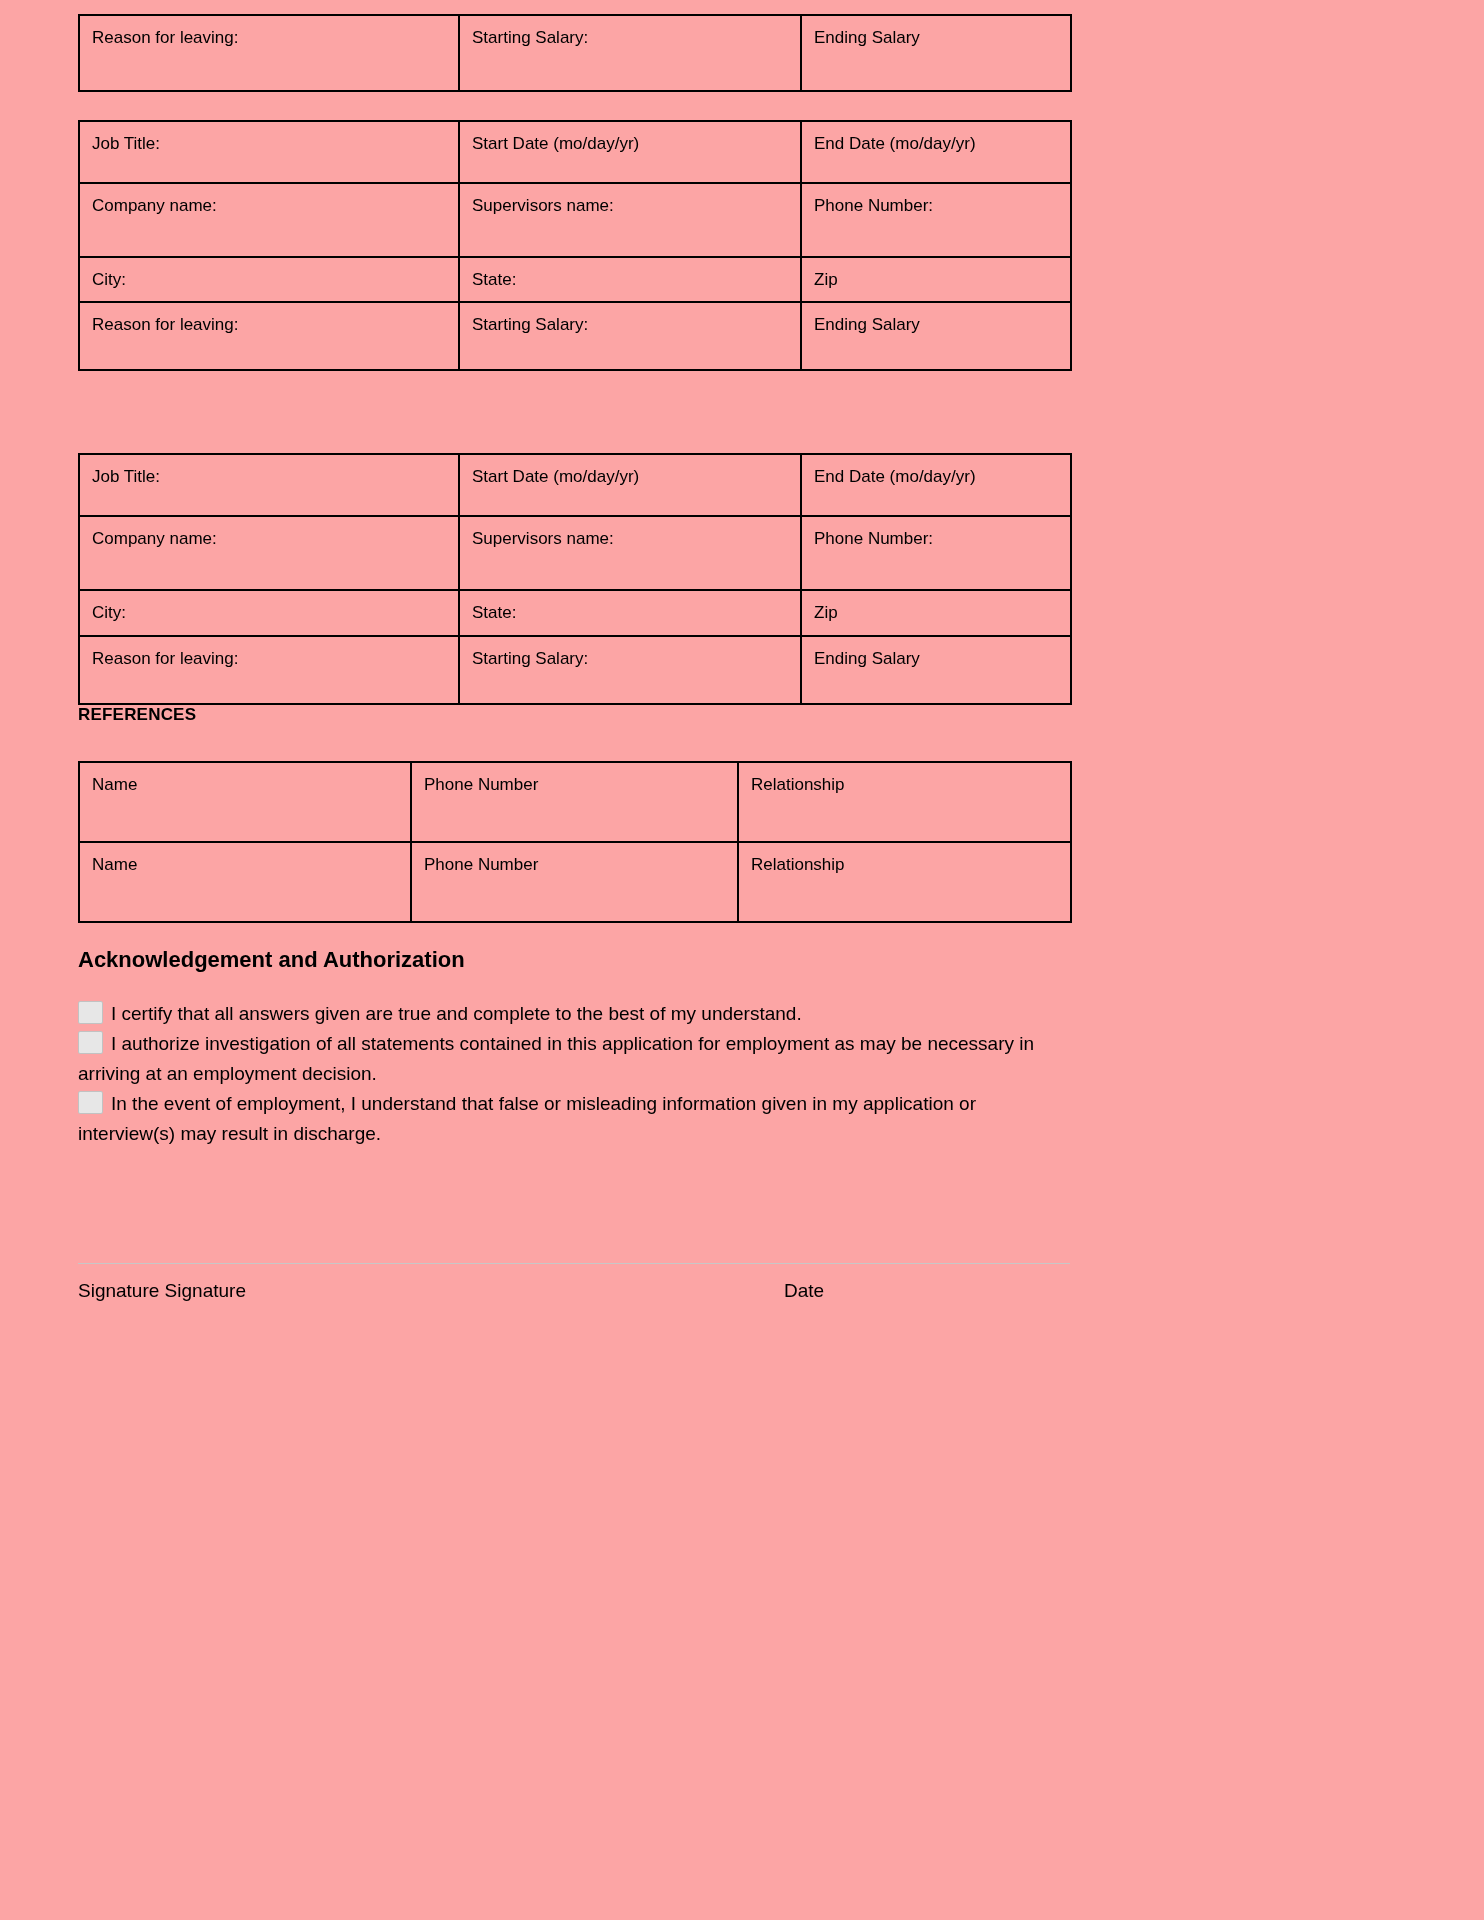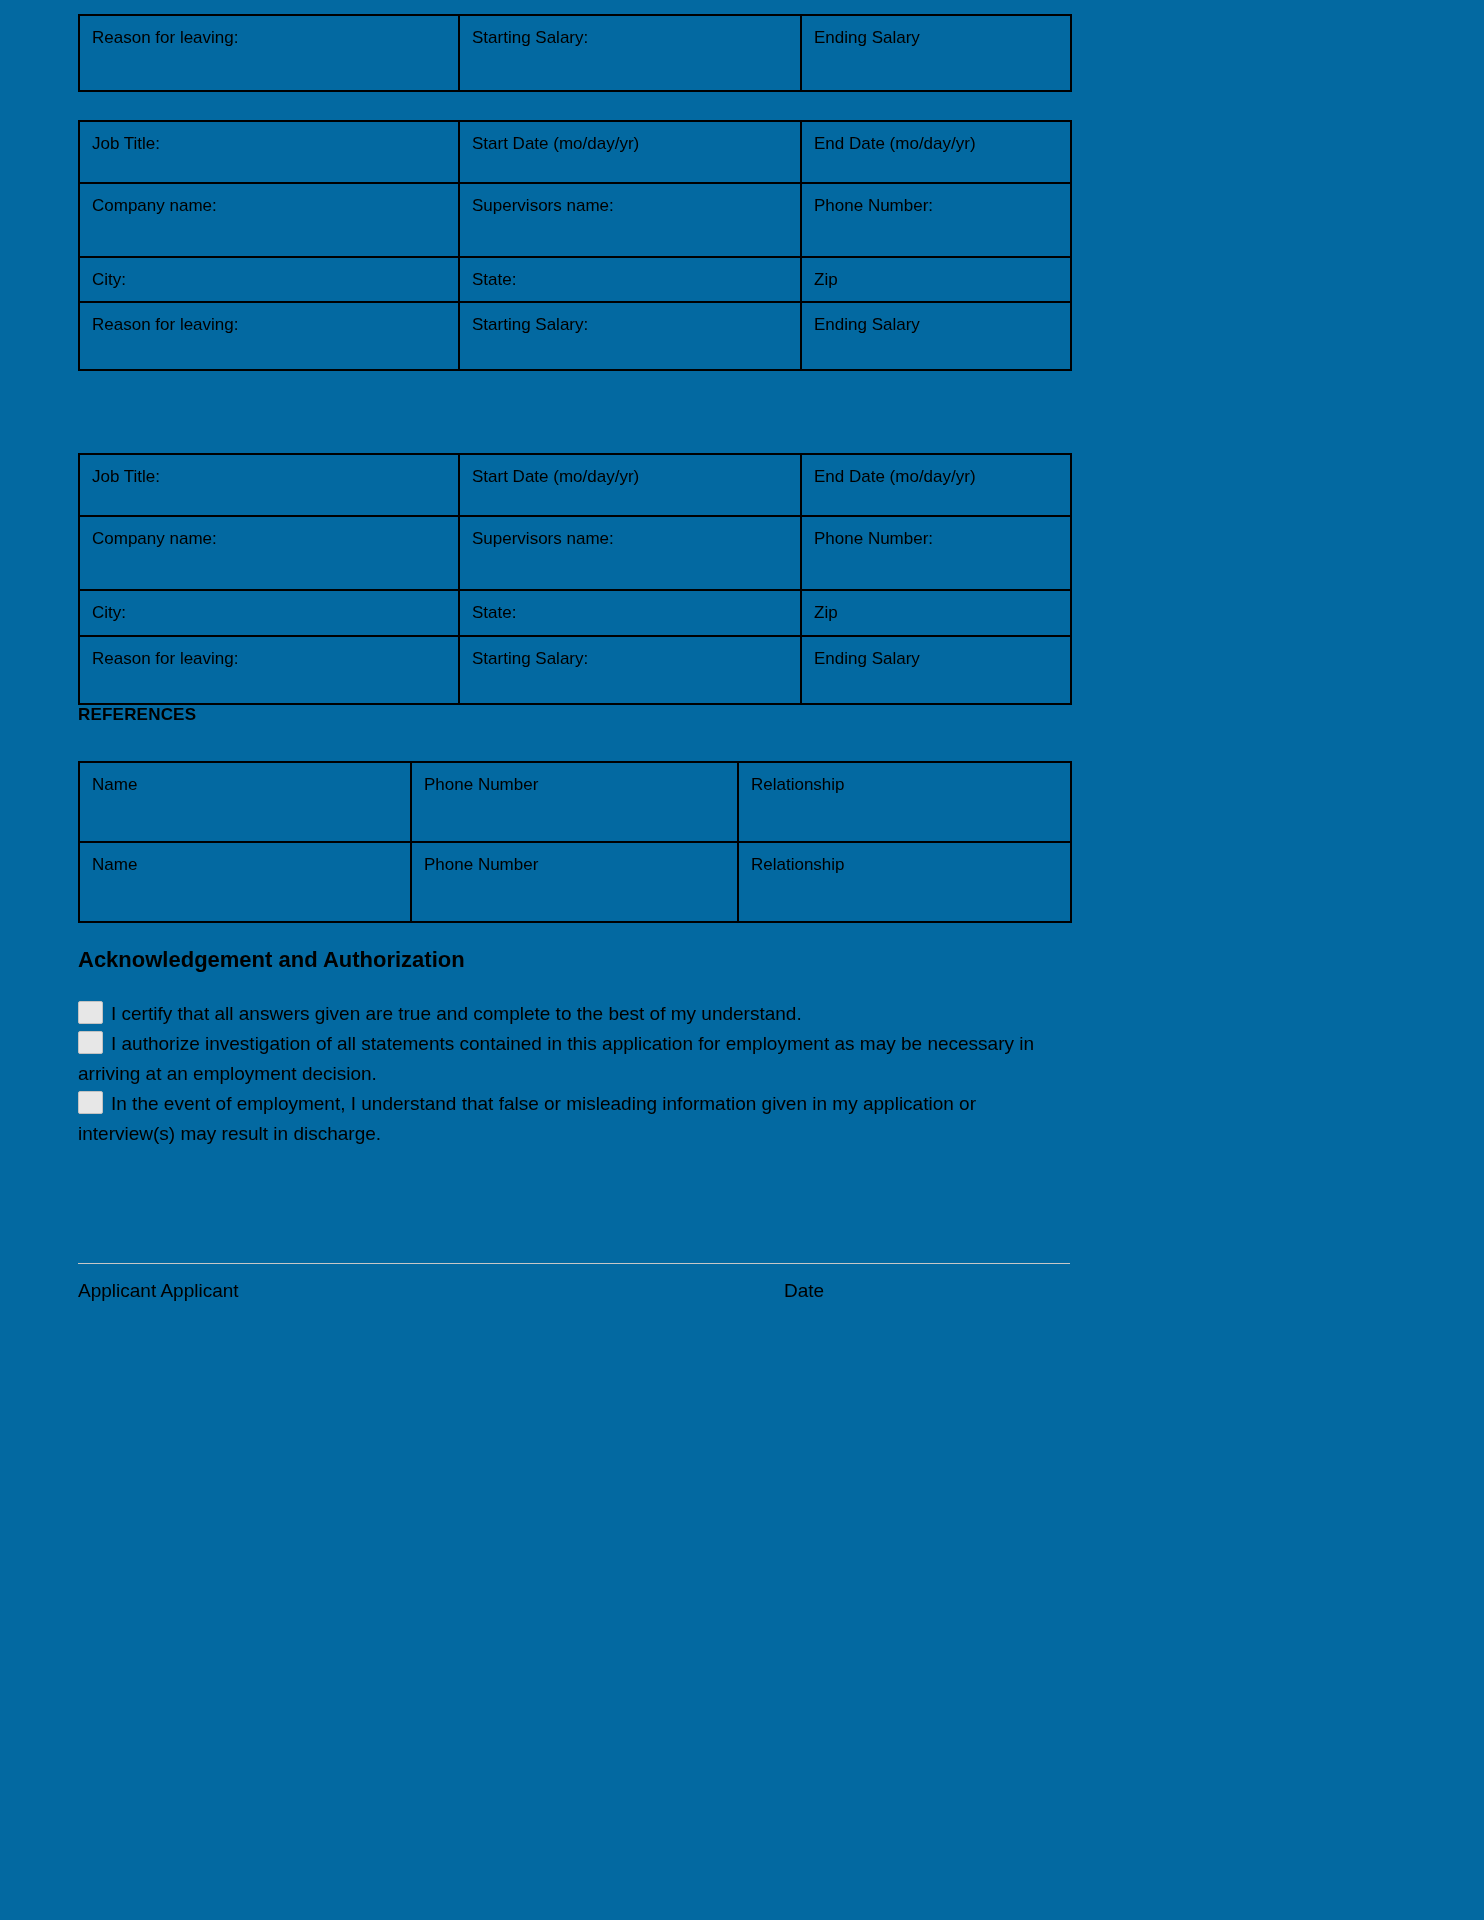--- a/index.html
+++ b/index.html
@@ -4,21 +4,21 @@
 <style>
   html, body {
     margin: 0;
     padding: 0;
     background: #ffffff;
   }
   .page {
     position: relative;
     width: 1484px;
     min-height: 1920px;
-    background: #0369a1;
+    background: #fca5a5;
     font-family: "Liberation Sans", sans-serif;
     color: #000000;
     overflow: hidden;
   }
   .content {
     margin-left: 78px;
     width: 992px;
   }
 
   table.form-table {
@@ -218,19 +218,19 @@
 
     <div class="statements">
       <p class="statement"><span class="checkbox"></span><span>I certify that all answers given are true and complete to the best of my understand.</span></p>
       <p class="statement"><span class="checkbox"></span><span>I authorize investigation of all statements contained in this application for employment as may be necessary in arriving at an employment decision.</span></p>
       <p class="statement"><span class="checkbox"></span><span>In the event of employment, I understand that false or misleading information given in my application or interview(s) may result in discharge.</span></p>
     </div>
 
     <div class="signature-section">
       <div class="signature-rule"></div>
       <div class="signature-labels">
-        <span>Applicant Applicant</span>
+        <span>Signature Signature</span>
         <span class="date-label">Date</span>
       </div>
     </div>
 
   </div>
 </div>
 
 </body></html>

